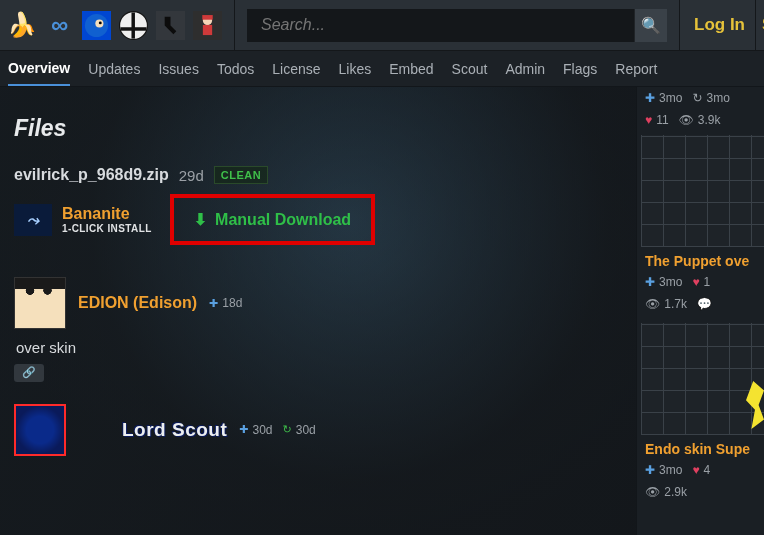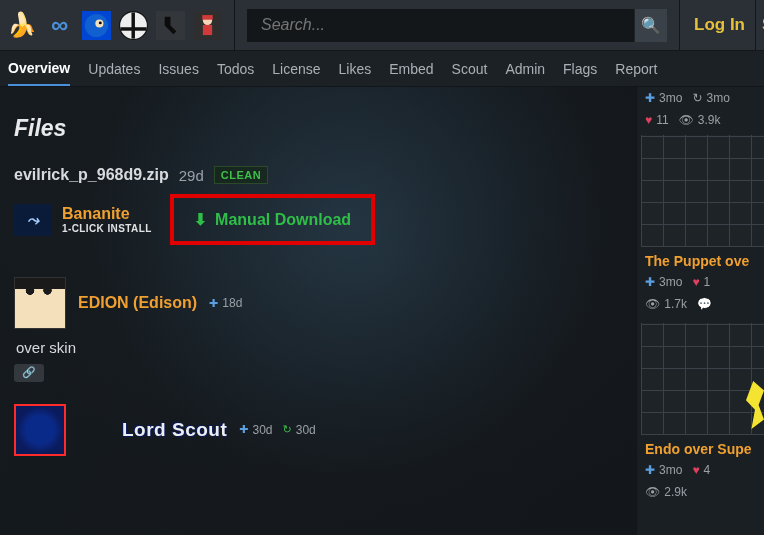--- a/index.html
+++ b/index.html
@@ -483,21 +483,21 @@
             <span>1.7k</span>
           </span>
         <span class="st">
             <span class="cmt">💬</span>
           </span>
       </div>
     </div>
 
     <div class="sb-block">
       <div class="sb-thumb endo"></div>
-      <div class="sb-title">Endo over Supe</div>
+      <div class="sb-title">Endo skin Supe</div>
       <div class="sb-stats">
         <span class="st">
             <span style="color:#5aa0e0">✚</span>
             <span>3mo</span>
           </span>
         <span class="st">
             <span class="heart">♥</span>
             <span>4</span>
           </span>
         <span class="st">

